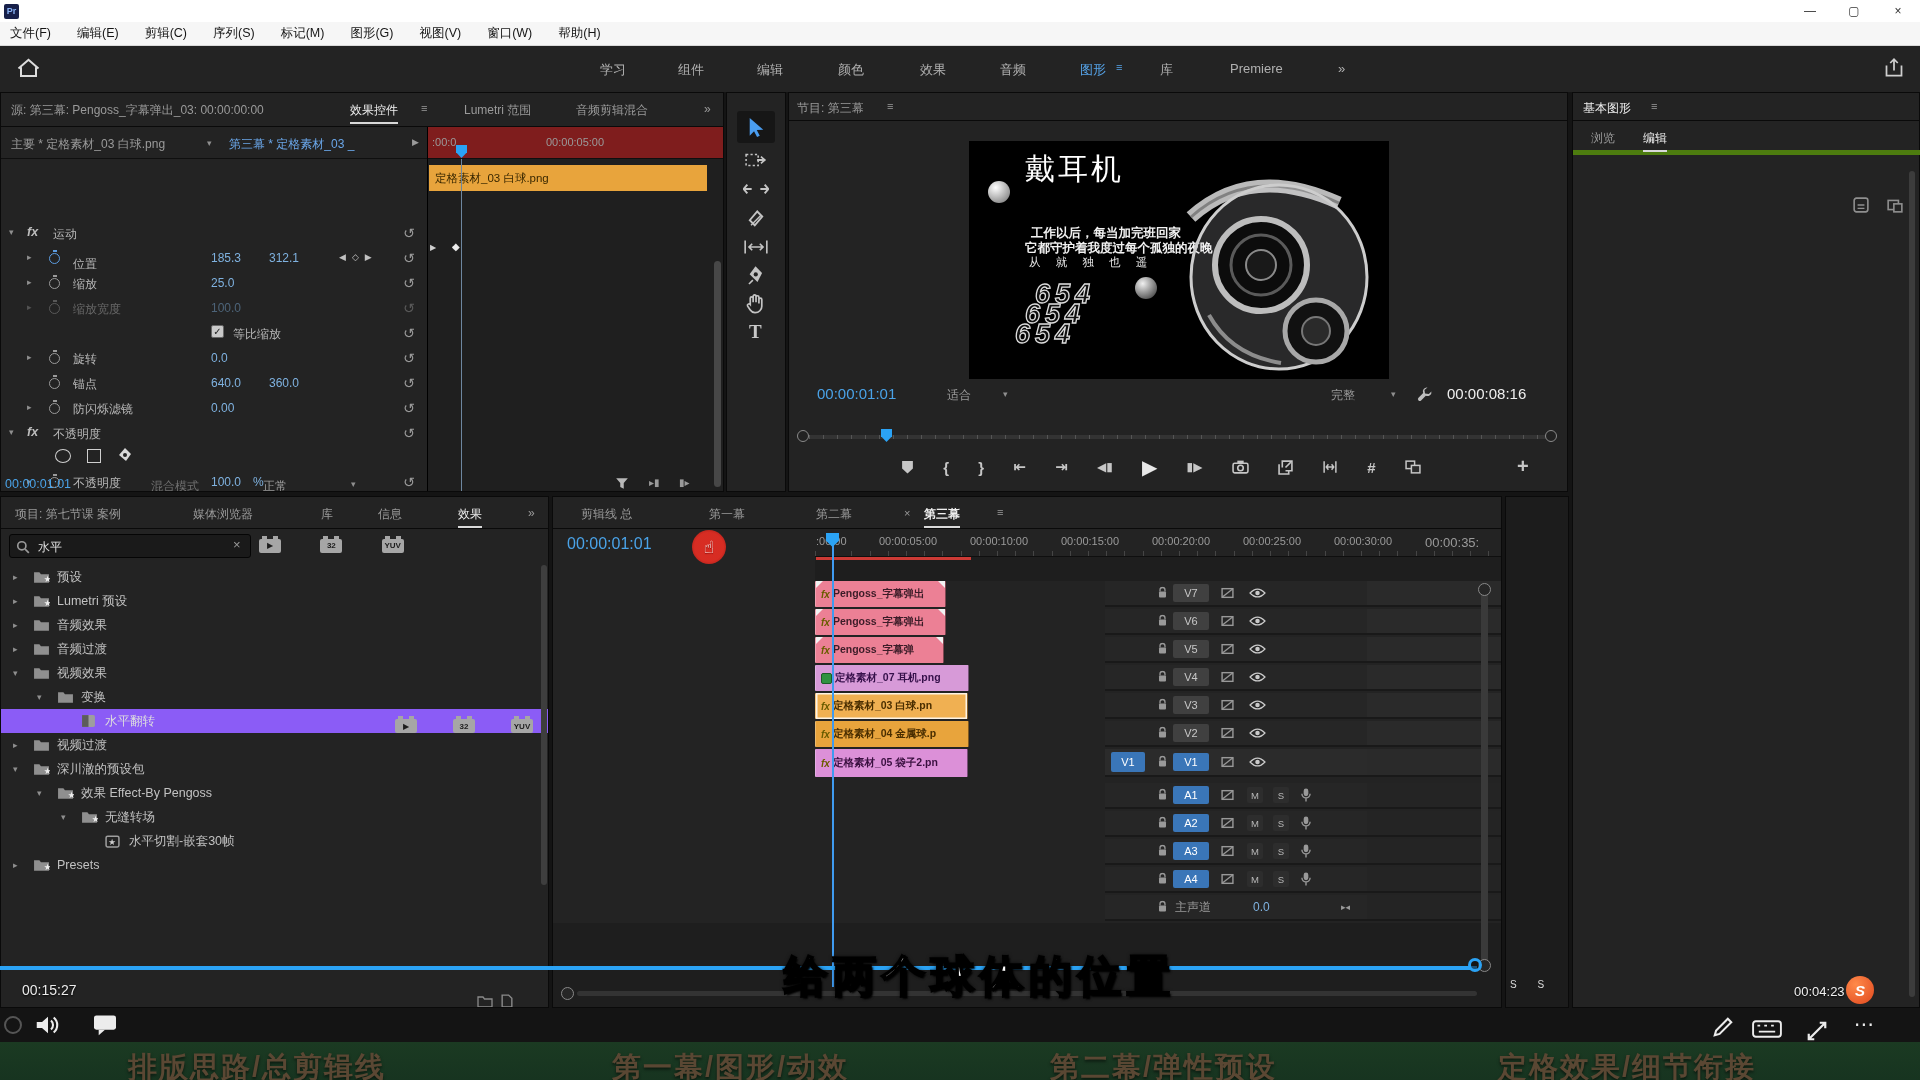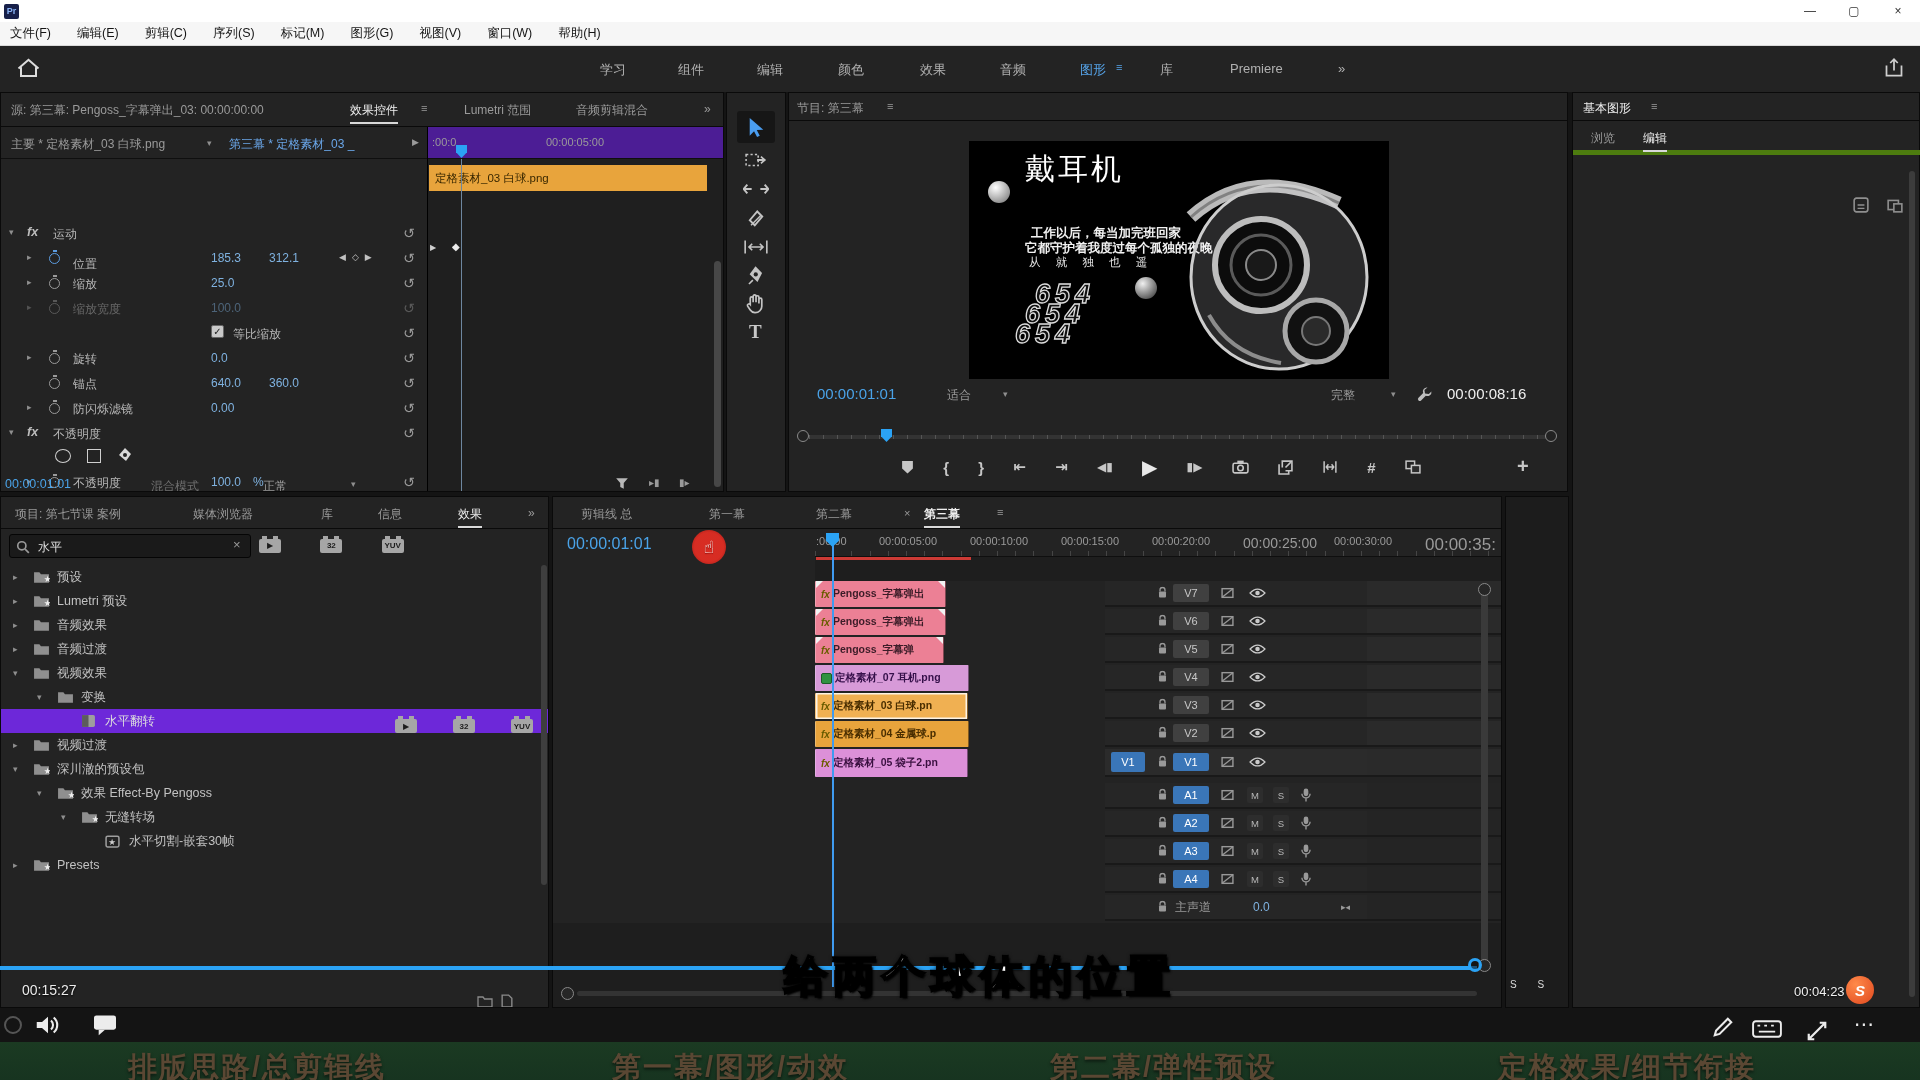--- a/index.html
+++ b/index.html
@@ -124,21 +124,21 @@
   </div>
 
   <div class="r" style="left:0;top:34px;width:426px;height:32px;border-bottom:1px solid #0f0f0f">
     <span class="r dim" style="left:10px;top:9px;white-space:nowrap">主要 * 定格素材_03 白球.png</span>
     <span class="r chev" style="left:206px;top:11px">▾</span>
     <span class="r" style="left:228px;top:9px;color:#6aa6e8;white-space:nowrap">第三幕 * 定格素材_03 _</span>
     <span class="r dim" style="left:411px;top:10px;font-size:9px">▶</span>
   </div>
 
   <div class="r" style="left:426px;top:34px;width:298px;height:366px;background:#1f1f1f;border-left:1px solid #000">
-    <div class="r" style="left:0;top:0;width:298px;height:32px;background:#4c1d95;border-bottom:1px solid #0f0f0f">
+    <div class="r" style="left:0;top:0;width:298px;height:32px;background:#7f1d1d;border-bottom:1px solid #0f0f0f">
       <span class="r dim" style="left:4px;top:9px;font-size:11px">:00:0</span>
       <span class="r dim" style="left:118px;top:9px;font-size:11px">00:00:05:00</span>
       <span class="r pent" style="left:28px;top:18px;width:11px;height:13px"></span>
     </div>
     <div class="r" style="left:1px;top:38px;width:278px;height:26px;background:#e8a43c;display:flex;align-items:center">
       <span style="margin-left:6px;color:#3a2800;font-size:11.5px;white-space:nowrap">定格素材_03 白球.png</span>
     </div>
     <span class="r" style="left:33px;top:32px;width:1px;height:334px;background:#6e87a0"></span>
     <span class="r" style="left:2px;top:116px;font-size:8px;color:#cfcfcf">▶</span>
     <span class="r" style="left:24px;top:114px;font-size:10px;color:#ececec">◆</span>
@@ -455,21 +455,21 @@
       </svg>
     <span class="lbl r" style="left:56px">视频效果</span>
   </div>
   <div class="treerow" style="top:188px">
     <span class="chev r" style="left:36px">▾</span>
     <svg class="folder r" style="left:56px" width="17" height="14" viewBox="0 0 16 13">
         <path d="M1 2 H6 L7.5 4 H15 V12 H1 Z" fill="#8f8f8f"></path>
       </svg>
     <span class="lbl r" style="left:80px">变换</span>
   </div>
-  <div class="treerow" style="top:212px;background:#6d28d9">
+  <div class="treerow" style="top:212px;background:#8b5cf6">
     <svg class="r" style="left:80px" width="15" height="14" viewBox="0 0 14 13">
         <rect x="1" y="1" width="12" height="11" rx="1.5" fill="#9e9e9e"></rect>
         <rect x="1" y="1" width="6" height="11" fill="#5c5c5c"></rect>
       </svg>
     <span class="lbl r" style="left:104px;color:#dedede">水平翻转</span>
     <span class="badge r" style="left:394px;top:5px">▶</span>
     <span class="badge r" style="left:430px;top:5px">32</span>
     <span class="badge r" style="left:466px;top:5px">YUV</span>
   </div>
   <div class="treerow" style="top:236px">
@@ -569,23 +569,23 @@
         </svg>
     </span>
   </div>
 
   <div class="r" style="left:262px;top:32px;width:686px;height:28px;background:#232323;border-bottom:1px solid #0f0f0f">
     <span class="r dim" style="left:1px;top:6px;font-size:11px">:00:00</span>
     <span class="r dim" style="left:64px;top:6px;font-size:11px">00:00:05:00</span>
     <span class="r dim" style="left:155px;top:6px;font-size:11px">00:00:10:00</span>
     <span class="r dim" style="left:246px;top:6px;font-size:11px">00:00:15:00</span>
     <span class="r dim" style="left:337px;top:6px;font-size:11px">00:00:20:00</span>
-    <span class="r dim" style="left:428px;top:6px;font-size:14px">00:00:25:00</span>
+    <span class="r dim" style="left:428px;top:6px;font-size:11px">00:00:25:00</span>
     <span class="r dim" style="left:519px;top:6px;font-size:11px">00:00:30:00</span>
-    <span class="r dim" style="left:610px;top:6px;font-size:17px">00:00:35:</span>
+    <span class="r dim" style="left:610px;top:6px;font-size:13px">00:00:35:</span>
     <span class="r" style="left:0;bottom:0;width:686px;height:5px;background:repeating-linear-gradient(90deg,#454545 0 1px,transparent 1px 18.2px)"></span>
   </div>
 
   <div class="r" style="left:262px;top:60px;width:686px;height:24px;background:#1e1e1e">
     <span class="r" style="left:1px;top:0;width:155px;height:3px;background:#cc3a35"></span>
   </div>
   <div class="r" style="left:0;top:60px;width:262px;height:24px;background:#232323"></div>
 
   <div class="thead" style="top:84px;height:26px">
     <svg class="icon-abs" style="left:52px" width="11" height="13" viewBox="0 0 10 13">

